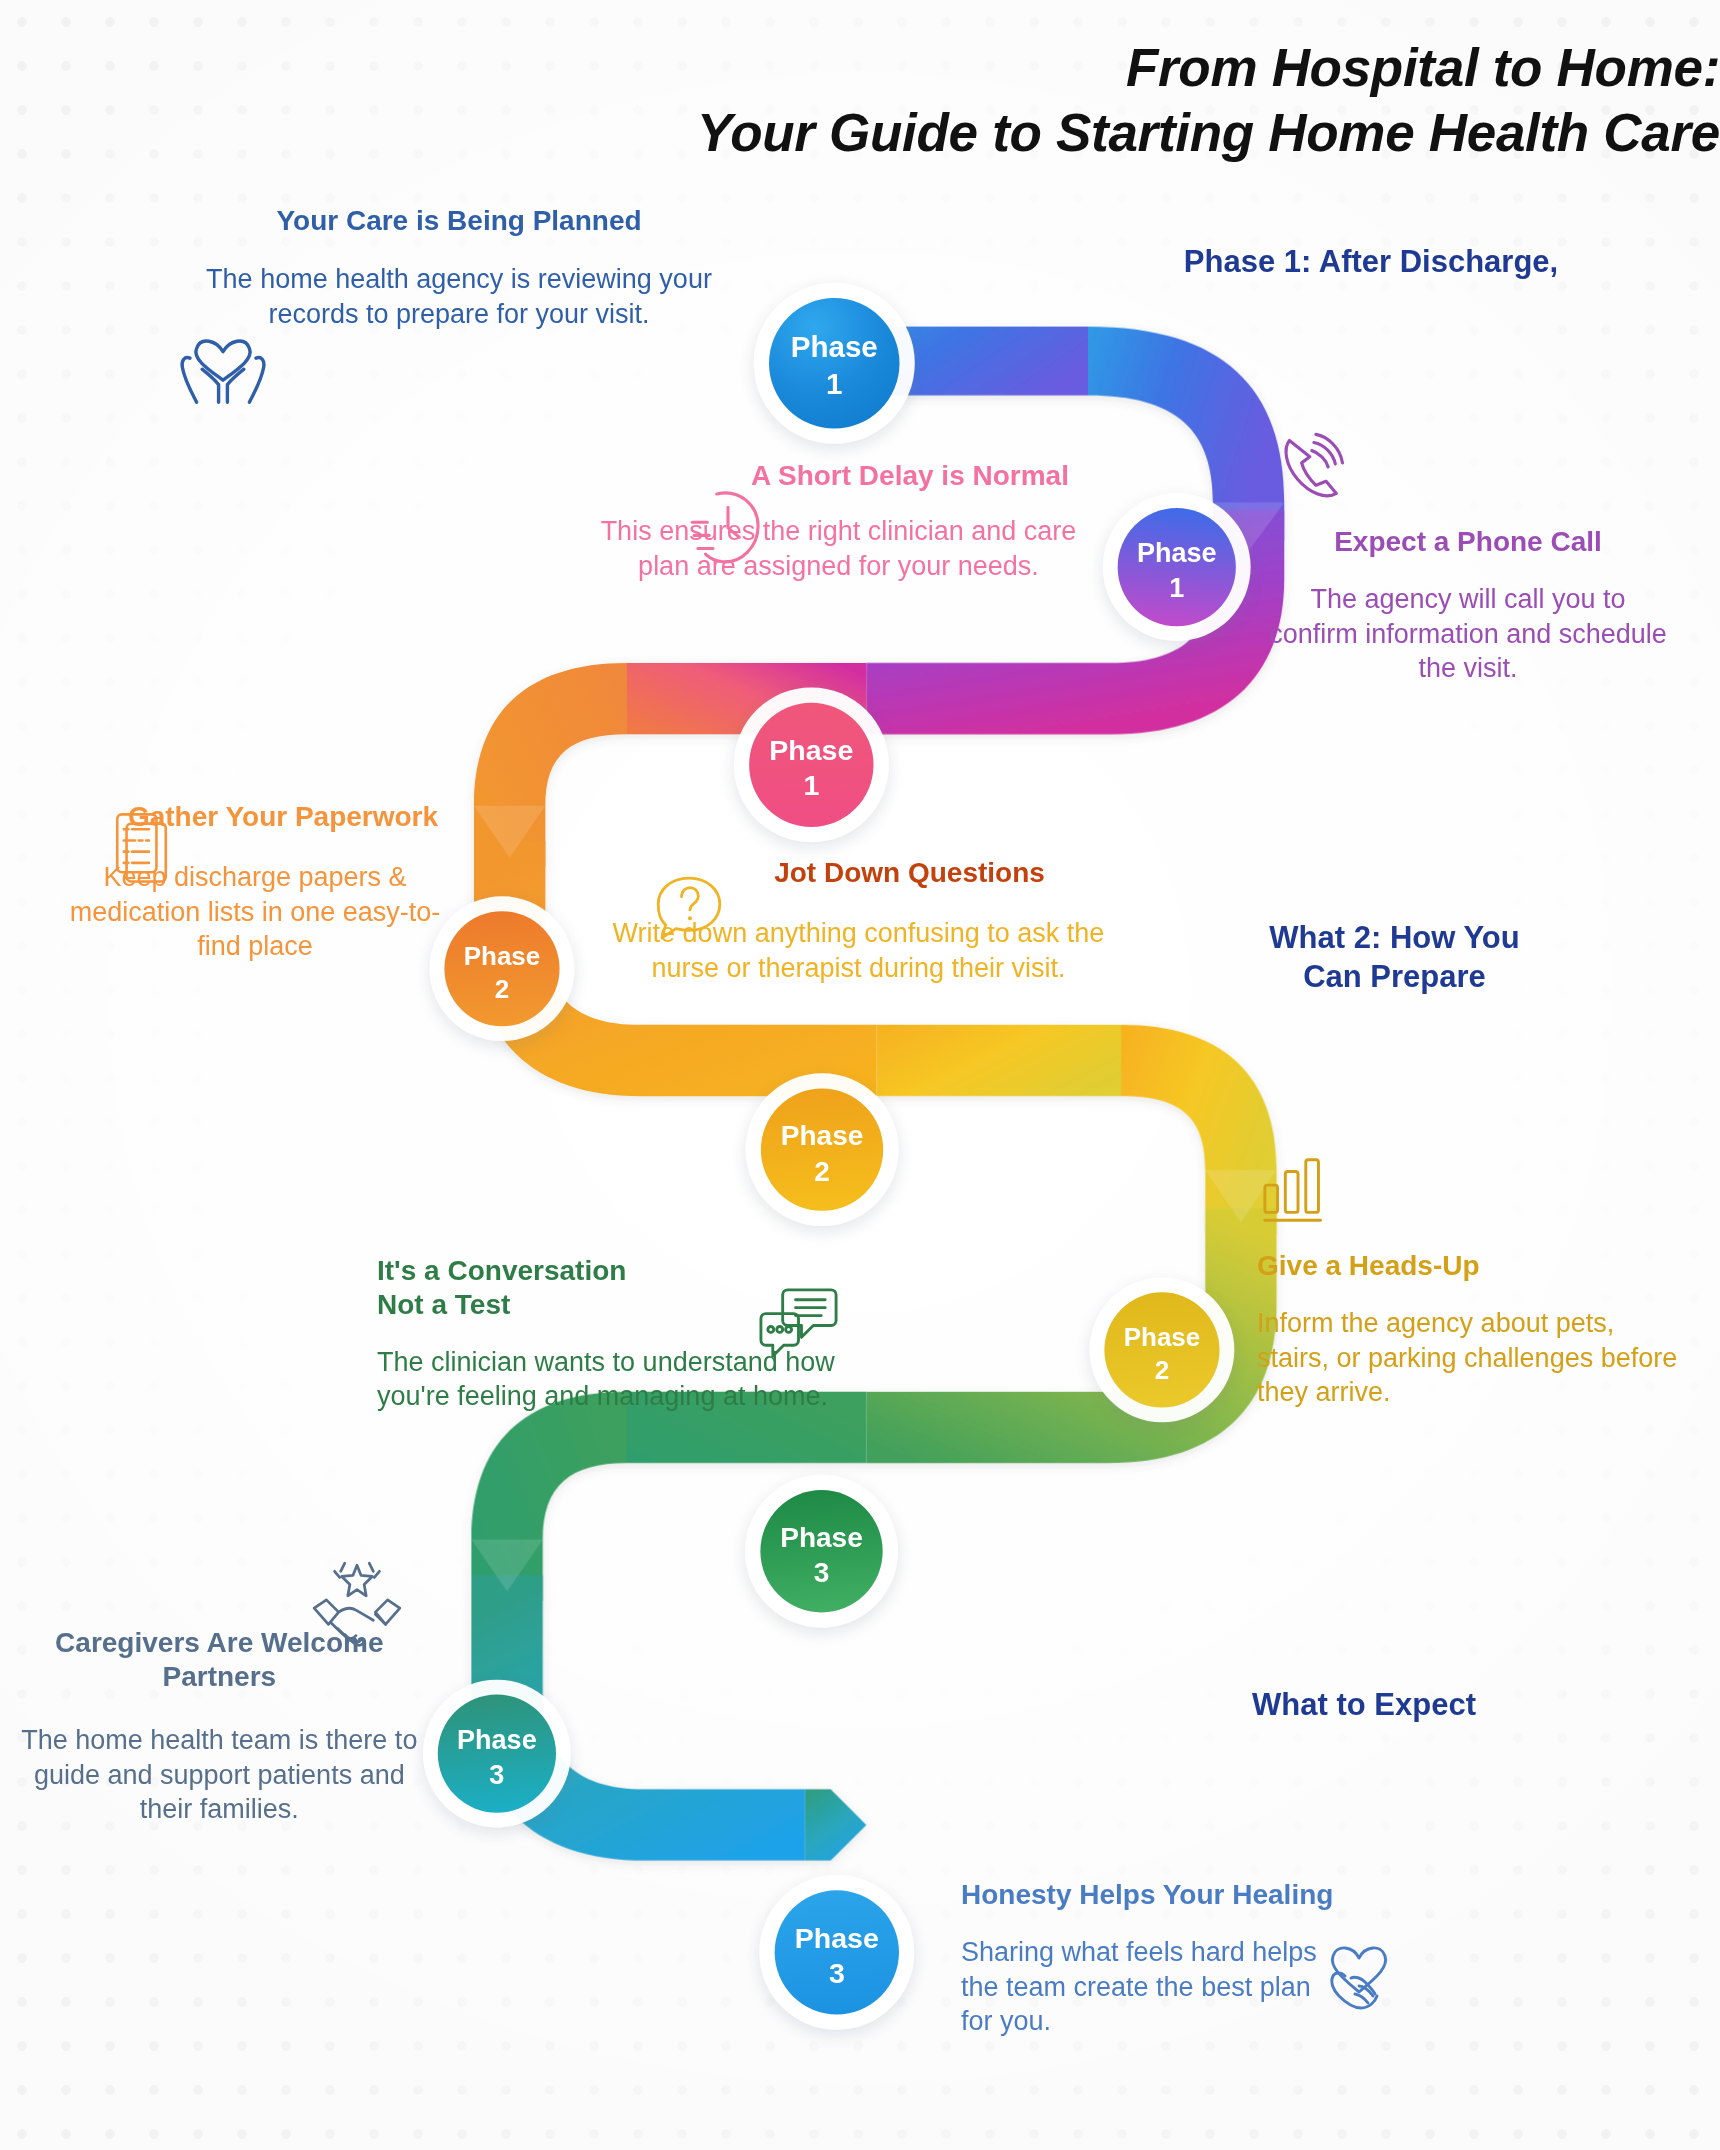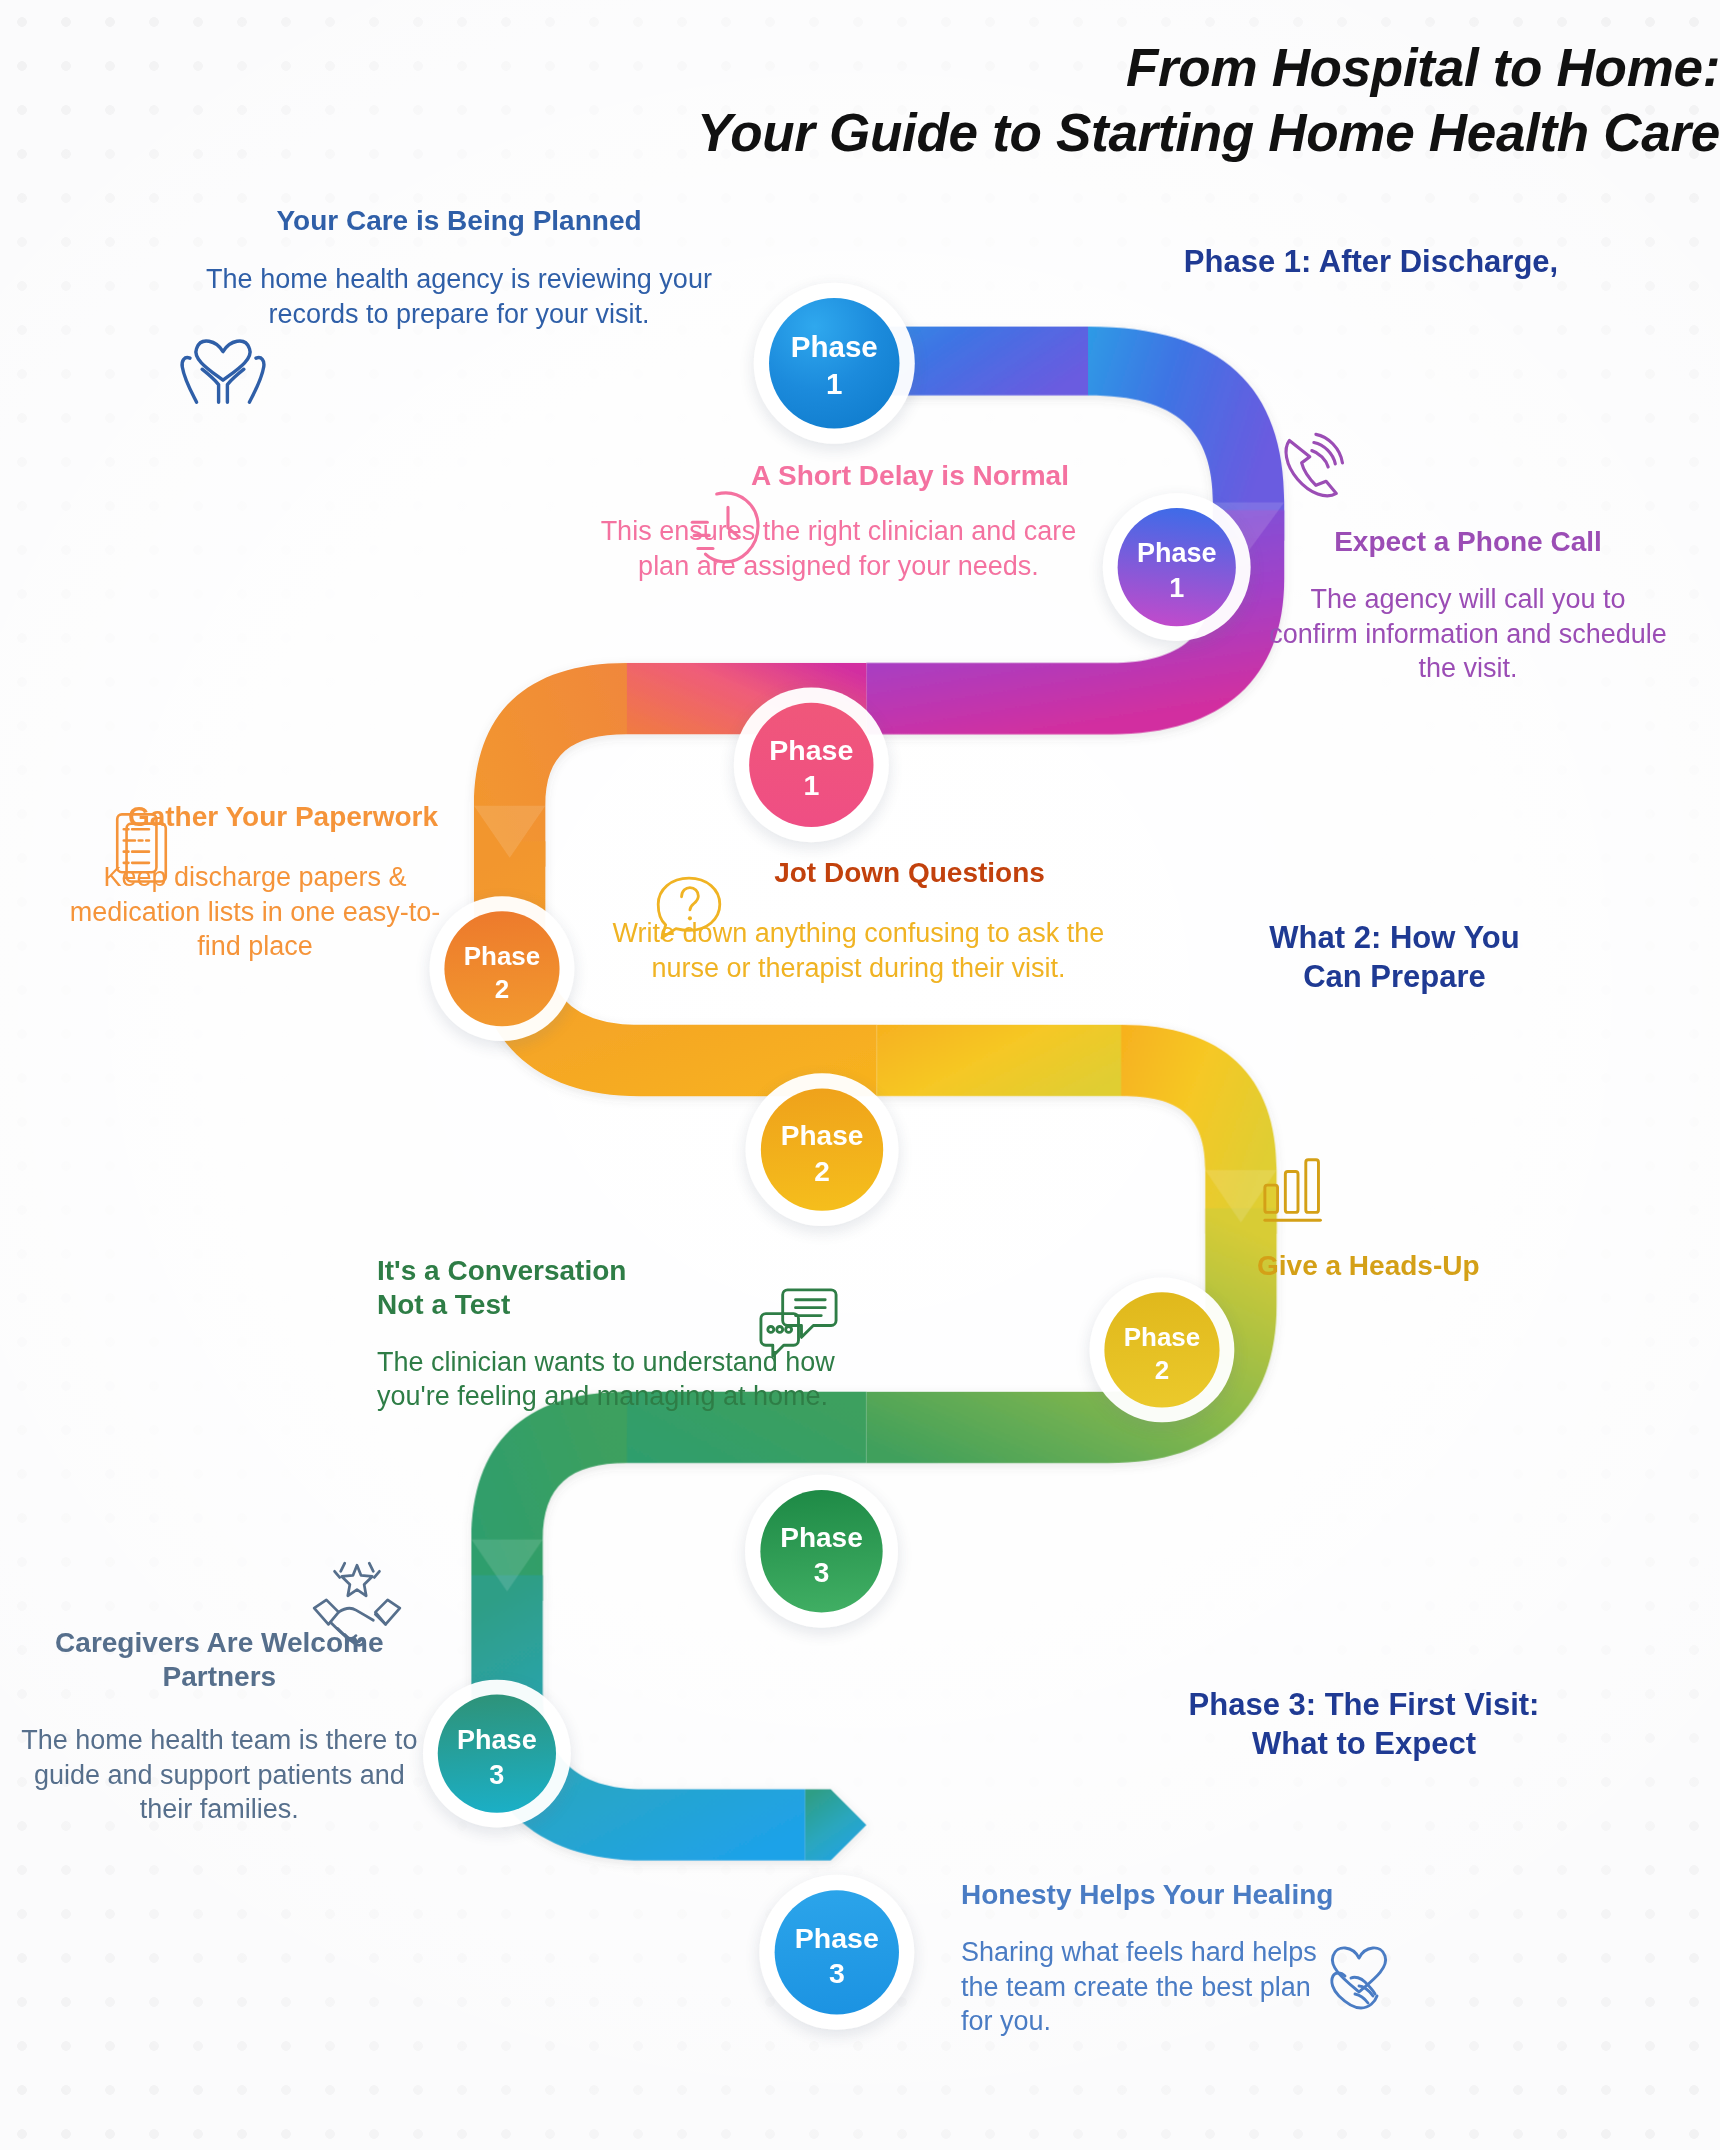--- a/index.html
+++ b/index.html
@@ -240,21 +240,20 @@
 </svg>
 
 <div class="phasehead" style="left:1070px;top:242px;width:602px;">
   <div>Phase 1: After Discharge,</div>
 </div>
 <div class="phasehead" style="left:1132px;top:918px;width:525px;">
   <div>What 2: How You</div>
   <div>Can Prepare</div>
 </div>
 <div class="phasehead" style="left:1076px;top:1685px;width:576px;">
-  <div>Phase 3: The First Visit:</div>
   <div>What to Expect</div>
 </div>
 
 <div class="ico" style="left:168px;top:301px;">
   <svg width="110" height="110" viewBox="0 0 100 100" fill="none" stroke="#2F5FA8" stroke-width="3.1" stroke-linecap="round" stroke-linejoin="round">
     <path d="M50 46 C44 36 30 32 26 43 C22 53 38 63 50 72 C62 63 78 53 74 43 C70 32 56 36 50 46 Z"></path>
     <path d="M20 52 C15 50 12 54 13 60 C15 72 22 84 26 92"></path>
     <path d="M80 52 C85 50 88 54 87 60 C85 72 78 84 74 92"></path>
     <path d="M31 62 C36 66 42 71 46 76 L46 92"></path>
     <path d="M69 62 C64 66 58 71 54 76 L54 92"></path>
@@ -322,20 +321,21 @@
 <div class="ico" style="left:1257px;top:1152px;">
   <svg width="82" height="76" viewBox="0 0 84 78" fill="none" stroke="#D4A017" stroke-width="3.0" stroke-linecap="round" stroke-linejoin="round">
     <rect x="8" y="34" width="13" height="28" rx="2.5"></rect>
     <rect x="29" y="20" width="13" height="42" rx="2.5"></rect>
     <rect x="50" y="8" width="13" height="54" rx="2.5"></rect>
     <path d="M8 70 H65"></path>
   </svg>
 </div>
 <div class="blk" style="left:1257px;top:1249px;width:423px;text-align:left;">
   <div class="hd" style="color:#D4A017;font-size:28px;">Give a Heads-Up</div>
+  <div class="bd" style="color:#D4A017;font-size:27px;margin-top:23.4px;">Inform the agency about pets, stairs, or parking challenges before they arrive.</div>
 </div>
 
 <div class="ico" style="left:754px;top:1280px;">
   <svg width="89" height="89" viewBox="0 0 90 90" fill="none" stroke="#2E7D46" stroke-width="2.9" stroke-linecap="round" stroke-linejoin="round">
     <path d="M34 10 h44 a5 5 0 0 1 5 5 v26 a5 5 0 0 1 -5 5 h-18 l-12 12 v-12 h-14 a5 5 0 0 1 -5 -5 v-26 a5 5 0 0 1 5 -5 Z"></path>
     <path d="M42 20 h30 M42 28 h30 M42 36 h26"></path>
     <path d="M12 34 h28 a5 5 0 0 1 5 5 v22 a5 5 0 0 1 -5 5 h-10 l-11 11 v-11 h-7 a5 5 0 0 1 -5 -5 v-22 a5 5 0 0 1 5 -5 Z"></path>
     <circle cx="17" cy="50" r="3"></circle>
       <circle cx="26" cy="50" r="3"></circle>
       <circle cx="35" cy="50" r="3"></circle>

